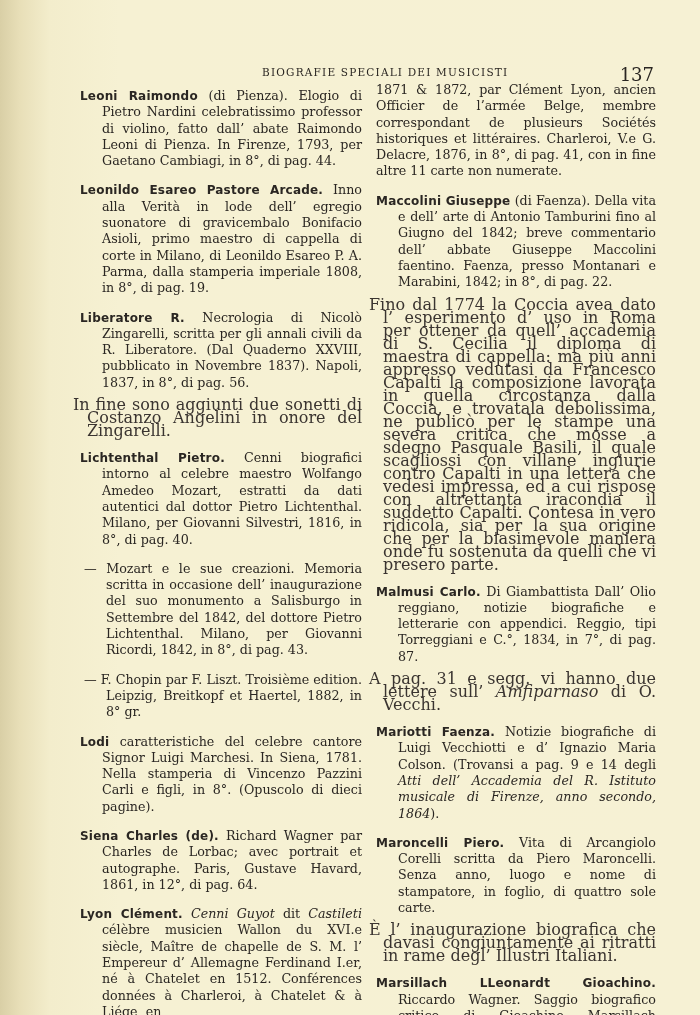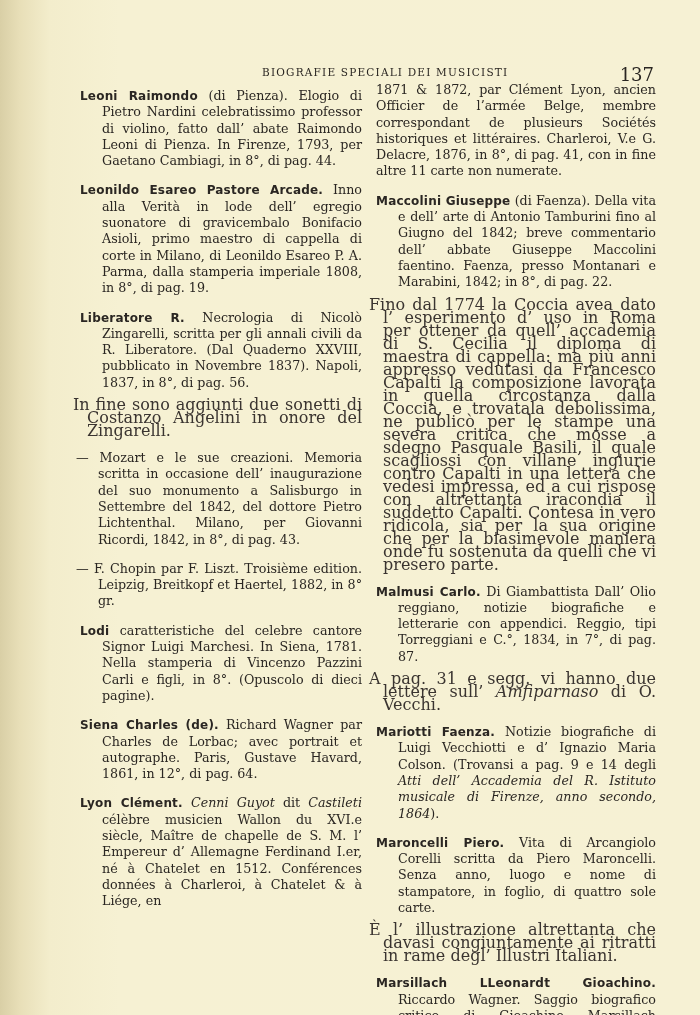--- a/index.html
+++ b/index.html
@@ -22,21 +22,21 @@
       font-size: 12.7px; line-height: 16.3px;
       text-align: justify;
     }
     .col.left { left: 76px; width: 286px; }
     .col.right { left: 372px; width: 284px; top: 82px; }
     .entry {
       padding-left: 22px; text-indent: -22px; margin: 0 0 13px 4px;
     }
     .entry .name { font-weight: bold; font-family: "DejaVu Sans", sans-serif; letter-spacing: 0.2px; font-size: 12px; }
     .entry.cont { text-indent: 0; padding-left: 0; }
-    .dash-entry { padding-left: 22px; text-indent: -22px; margin: 0 0 13px 0; }
+    .dash-entry { padding-left: 22px; text-indent: -22px; margin: 0 0 13px 8px; }
     .note {
       font-size: 16px; line-height: 13px; padding-left: 14px; text-indent: -14px;
       margin: -6px 0 13px -3px; color: #3a3430;
     }
     .it { font-style: italic; }
   </style>
 </head>
 <body>
 
 <div class="page-header">
@@ -45,20 +45,21 @@
 </div>
 
 <div class="col left">
   <p class="entry"><span class="name">Leoni Raimondo</span><span> (di Pienza). Elogio di Pietro Nardini celebratissimo professor di violino, fatto dall’ abate Raimondo Leoni di Pienza. In Firenze, 1793, per Gaetano Cambiagi, in 8°, di pag. 44.</span></p>
 
   <p class="entry"><span class="name">Leonildo Esareo Pastore Arcade.</span><span> Inno alla Verità in lode dell’ egregio suonatore di gravicembalo Bonifacio Asioli, primo maestro di cappella di corte in Milano, di Leonildo Esareo P. A. Parma, dalla stamperia imperiale 1808, in 8°, di pag. 19.</span></p>
 
   <p class="entry"><span class="name">Liberatore R.</span><span> Necrologia di Nicolò Zingarelli, scritta per gli annali civili da R. Liberatore. (Dal Quaderno XXVIII, pubblicato in Novembre 1837). Napoli, 1837, in 8°, di pag. 56.</span></p>
   <p class="note">In fine sono aggiunti due sonetti di Costanzo Angelini in onore del Zingarelli.</p>
 
+  <p class="entry"><span class="name">Lichtenthal Pietro.</span><span> Cenni biografici intorno al celebre maestro Wolfango Amedeo Mozart, estratti da dati autentici dal dottor Pietro Lichtenthal. Milano, per Giovanni Silvestri, 1816, in 8°, di pag. 40.</span></p>
   <p class="dash-entry">— Mozart e le sue creazioni. Memoria scritta in occasione dell’ inaugurazione del suo monumento a Salisburgo in Settembre del 1842, del dottore Pietro Lichtenthal. Milano, per Giovanni Ricordi, 1842, in 8°, di pag. 43.</p>
 
   <p class="dash-entry">— F. Chopin par F. Liszt. Troisième edition. Leipzig, Breitkopf et Haertel, 1882, in 8° gr.</p>
 
   <p class="entry"><span class="name">Lodi</span><span> caratteristiche del celebre cantore Signor Luigi Marchesi. In Siena, 1781. Nella stamperia di Vincenzo Pazzini Carli e figli, in 8°. (Opuscolo di dieci pagine).</span></p>
 
   <p class="entry"><span class="name">Siena Charles (de).</span><span> Richard Wagner par Charles de Lorbac; avec portrait et autographe. Paris, Gustave Havard, 1861, in 12°, di pag. 64.</span></p>
 
   <p class="entry"><span class="name">Lyon Clément.</span><span class="it"> Cenni Guyot</span><span> dit </span><span class="it">Castileti</span><span> célèbre musicien Wallon du XVI.e siècle, Maître de chapelle de S. M. l’ Empereur d’ Allemagne Ferdinand I.er, né à Chatelet en 1512. Conférences données à Charleroi, à Chatelet &amp; à Liége, en</span></p>
 </div>
@@ -69,16 +70,16 @@
   <p class="entry"><span class="name">Maccolini Giuseppe</span><span> (di Faenza). Della vita e dell’ arte di Antonio Tamburini fino al Giugno del 1842; breve commentario dell’ abbate Giuseppe Maccolini faentino. Faenza, presso Montanari e Marabini, 1842; in 8°, di pag. 22.</span></p>
 
   <p class="note">Fino dal 1774 la Coccia avea dato l’ esperimento d’ uso in Roma per ottener da quell’ accademia di S. Cecilia il diploma di maestra di cappella: ma più anni appresso vedutasi da Francesco Capalti la composizione lavorata in quella circostanza dalla Coccia, e trovatala debolissima, ne publicò per le stampe una severa critica che mosse a sdegno Pasquale Basili, il quale scagliossi con villane ingiurie contro Capalti in una lettera che vedesi impressa, ed a cui rispose con altrettanta iracondia il suddetto Capalti. Contesa in vero ridicola, sia per la sua origine che per la biasimevole maniera onde fu sostenuta da quelli che vi presero parte.</p>
 
   <p class="entry"><span class="name">Malmusi Carlo.</span><span> Di Giambattista Dall’ Olio reggiano, notizie biografiche e letterarie con appendici. Reggio, tipi Torreggiani e C.°, 1834, in 7°, di pag. 87.</span></p>
   <p class="note"><span>A pag. 31 e segg. vi hanno due lettere sull’ </span><span class="it">Amfiparnaso</span><span> di O. Vecchi.</span></p>
 
   <p class="entry"><span class="name">Mariotti Faenza.</span><span> Notizie biografiche di Luigi Vecchiotti e d’ Ignazio Maria Colson. (Trovansi a pag. 9 e 14 degli </span><span class="it">Atti dell’ Accademia del R. Istituto musicale di Firenze, anno secondo, 1864</span><span>).</span></p>
 
   <p class="entry"><span class="name">Maroncelli Piero.</span><span> Vita di Arcangiolo Corelli scritta da Piero Maroncelli. Senza anno, luogo e nome di stampatore, in foglio, di quattro sole carte.</span></p>
-  <p class="note">È l’ illustrazione altrettanta che davasi congiuntamente ai ritratti in rame degl’ Illustri Italiani.</p>
+  <p class="note">È l’ inaugurazione biografica che davasi congiuntamente ai ritratti in rame degl’ Illustri Italiani.</p>
 
   <p class="entry"><span class="name">Marsillach LLeonardt Gioachino.</span><span> Riccardo Wagner. Saggio biografico critico di Gioachino Marsillach LLeonardt. Versione dallo Spagnolo e prefazione di Daniele Rubbi. Secondo viaggio nelle regioni dell’ avvenire. Note ed appendici del dott. Filippo Filippi. Coi disegni del Teatro di Bayreuth, ritratto ed autografi di Wagner. Milano, fratelli Dumolard, 1881, in 12°, di pag. 304, con tav.</span></p>
 </div>
 
 </body></html>

